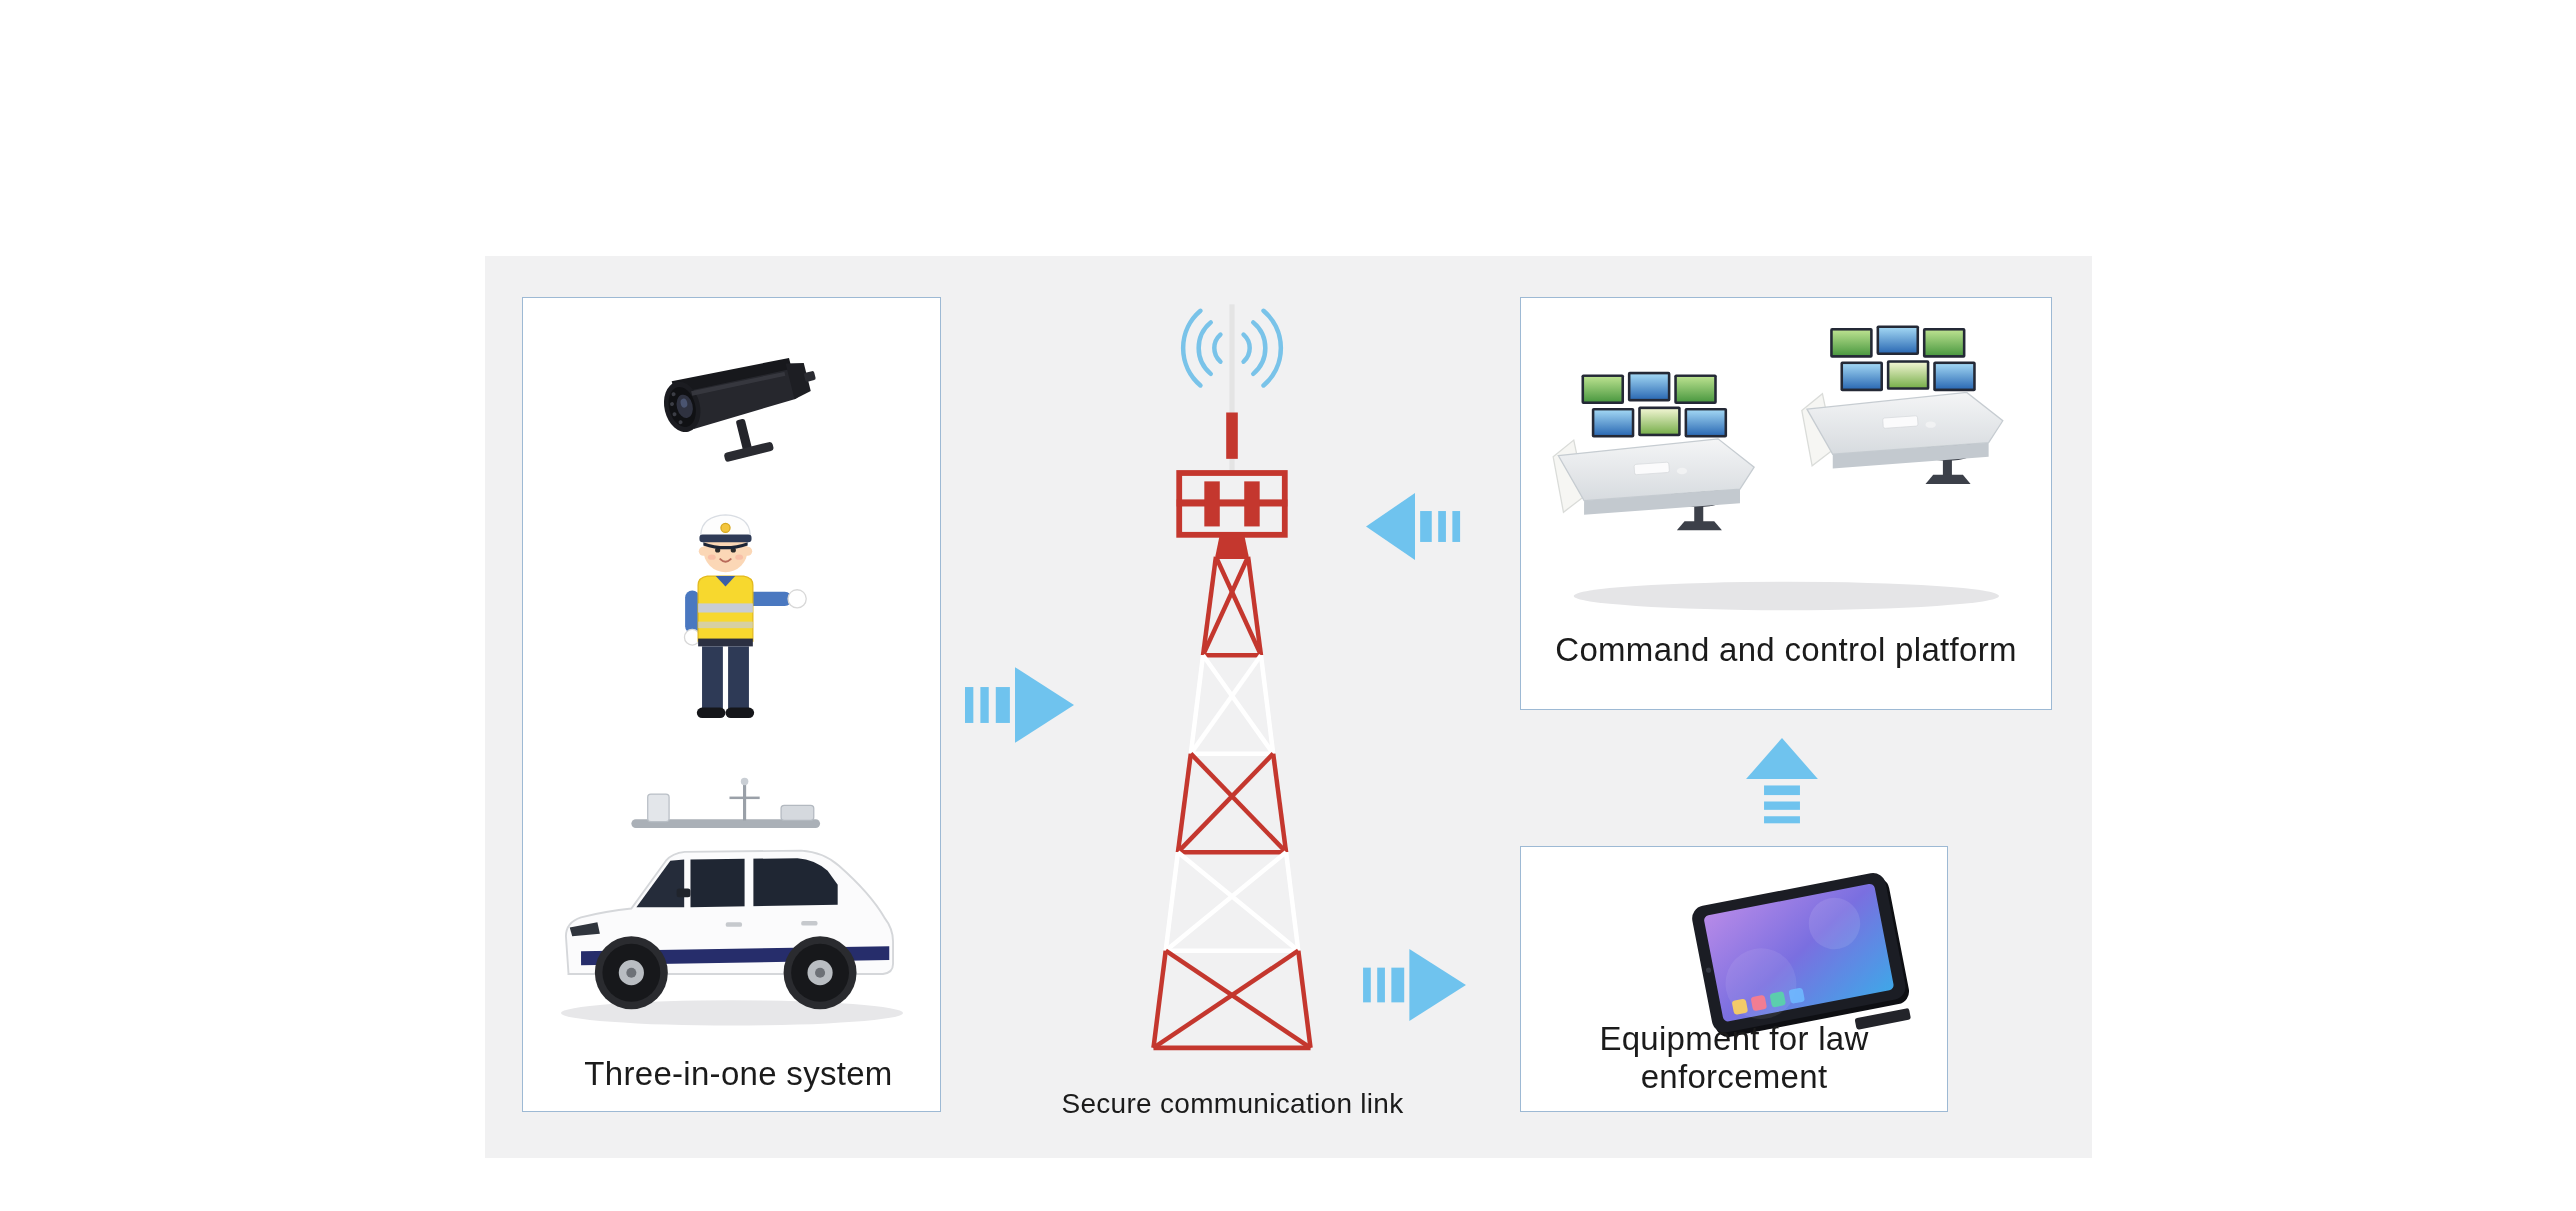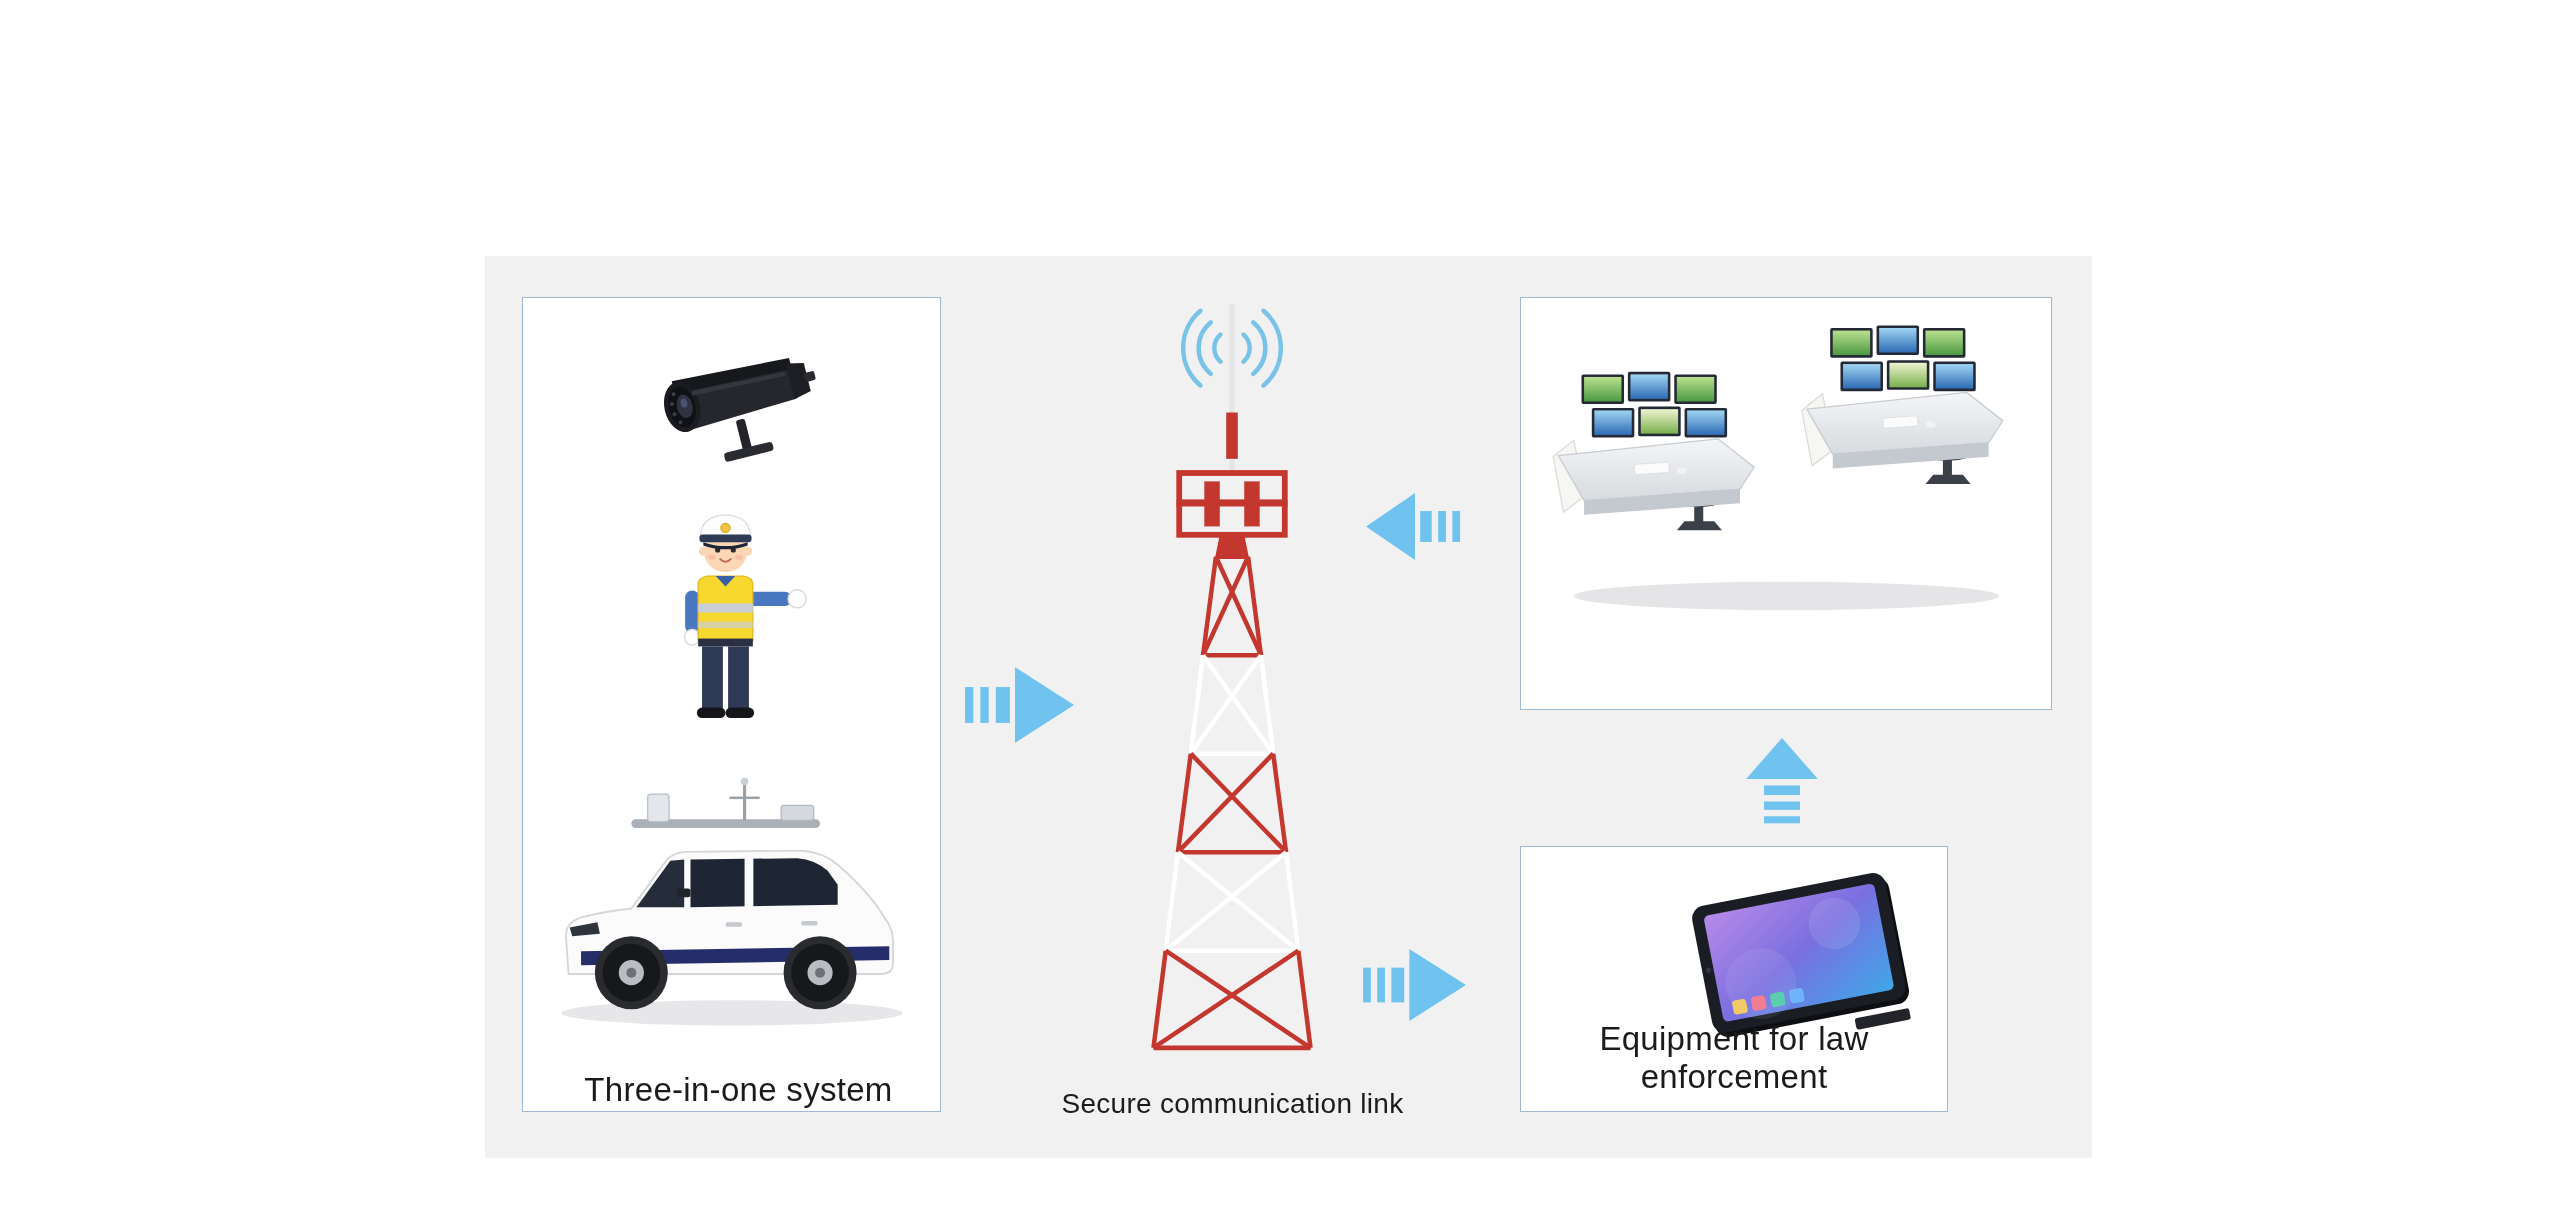--- a/index.html
+++ b/index.html
@@ -101,21 +101,21 @@
       <circle cx="150" cy="330" r="58" fill="#2a2b2f"></circle>
       <circle cx="450" cy="330" r="58" fill="#2a2b2f"></circle>
       <circle cx="150" cy="330" r="46" fill="#17181b"></circle>
       <circle cx="450" cy="330" r="46" fill="#17181b"></circle>
       <circle cx="150" cy="330" r="20" fill="#b9bdc2"></circle>
       <circle cx="450" cy="330" r="20" fill="#b9bdc2"></circle>
       <circle cx="150" cy="330" r="8" fill="#6d7177"></circle>
       <circle cx="450" cy="330" r="8" fill="#6d7177"></circle>
     </svg>
 
-    <div class="node-label" style="bottom:2px;margin-left:14px;">Three-in-one system</div>
+    <div class="node-label" style="bottom:18px;margin-left:14px;">Three-in-one system</div>
   </div>
 
   <svg class="abs" style="left:644px; top:29px; width:206px; height:779px;" viewBox="0 0 320 1210">
     <g stroke="#79c3e9" stroke-width="7" fill="none" stroke-linecap="round">
       <path d="M178 77 A 28 28 0 0 1 178 119"></path>
       <path d="M193 58 A 52 52 0 0 1 193 138"></path>
       <path d="M209 40 A 76 76 0 0 1 209 156"></path>
       <path d="M142 77 A 28 28 0 0 0 142 119"></path>
       <path d="M127 58 A 52 52 0 0 0 127 138"></path>
       <path d="M111 40 A 76 76 0 0 0 111 156"></path>
@@ -218,20 +218,21 @@
           <path d="M50 200 L292 182 L292 204 L50 222 Z" fill="#c3c9cf"></path>
           <rect x="128" y="142" width="54" height="16" rx="3" fill="#fbfbfc" stroke="#d3d6da" transform="rotate(-4 155 150)"></rect>
           <ellipse cx="202" cy="154" rx="8" ry="5" fill="#f1f2f3"></ellipse>
         </g>
       </defs>
       <ellipse cx="370" cy="436" rx="330" ry="22" fill="#e5e5e7"></ellipse>
       <use href="#station" transform="translate(6,88)"></use>
       <use href="#station" transform="translate(392,16)"></use>
     </svg>
 
+    <div class="node-label" style="bottom:40px;">Command and control platform</div>
   </div>
 
   <div class="node-box" style="left:1035px; top:590px; width:428px; height:266px;">
 
     <svg class="abs" style="left:155px; top:3.9px; width:245px; height:193px;" viewBox="0 0 380 300">
       <defs>
         <linearGradient id="tabScr" x1="0" y1="0" x2="1" y2="1">
           <stop offset="0" stop-color="#b78ae8"></stop>
           <stop offset="0.5" stop-color="#7a6fe0"></stop>
           <stop offset="1" stop-color="#3fa7e8"></stop>

